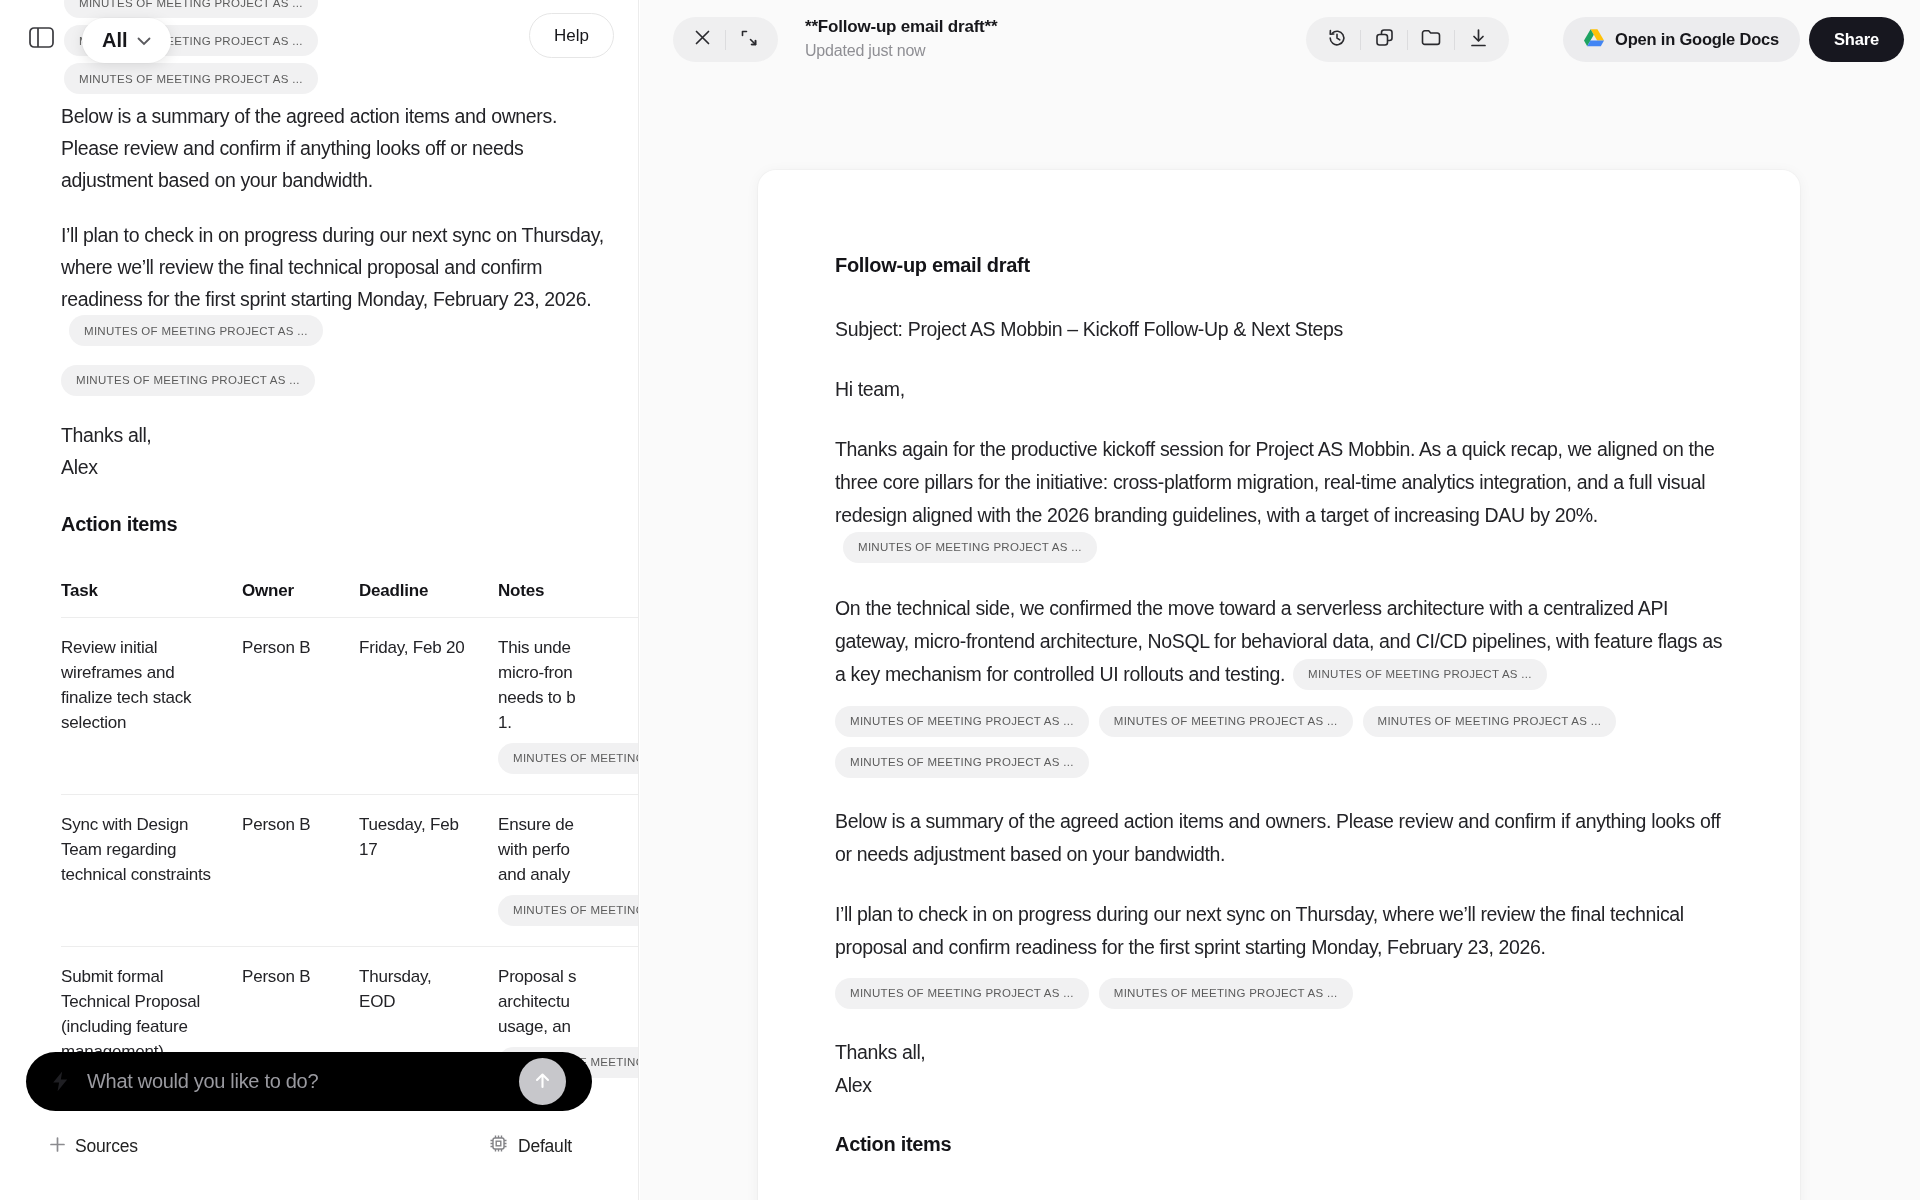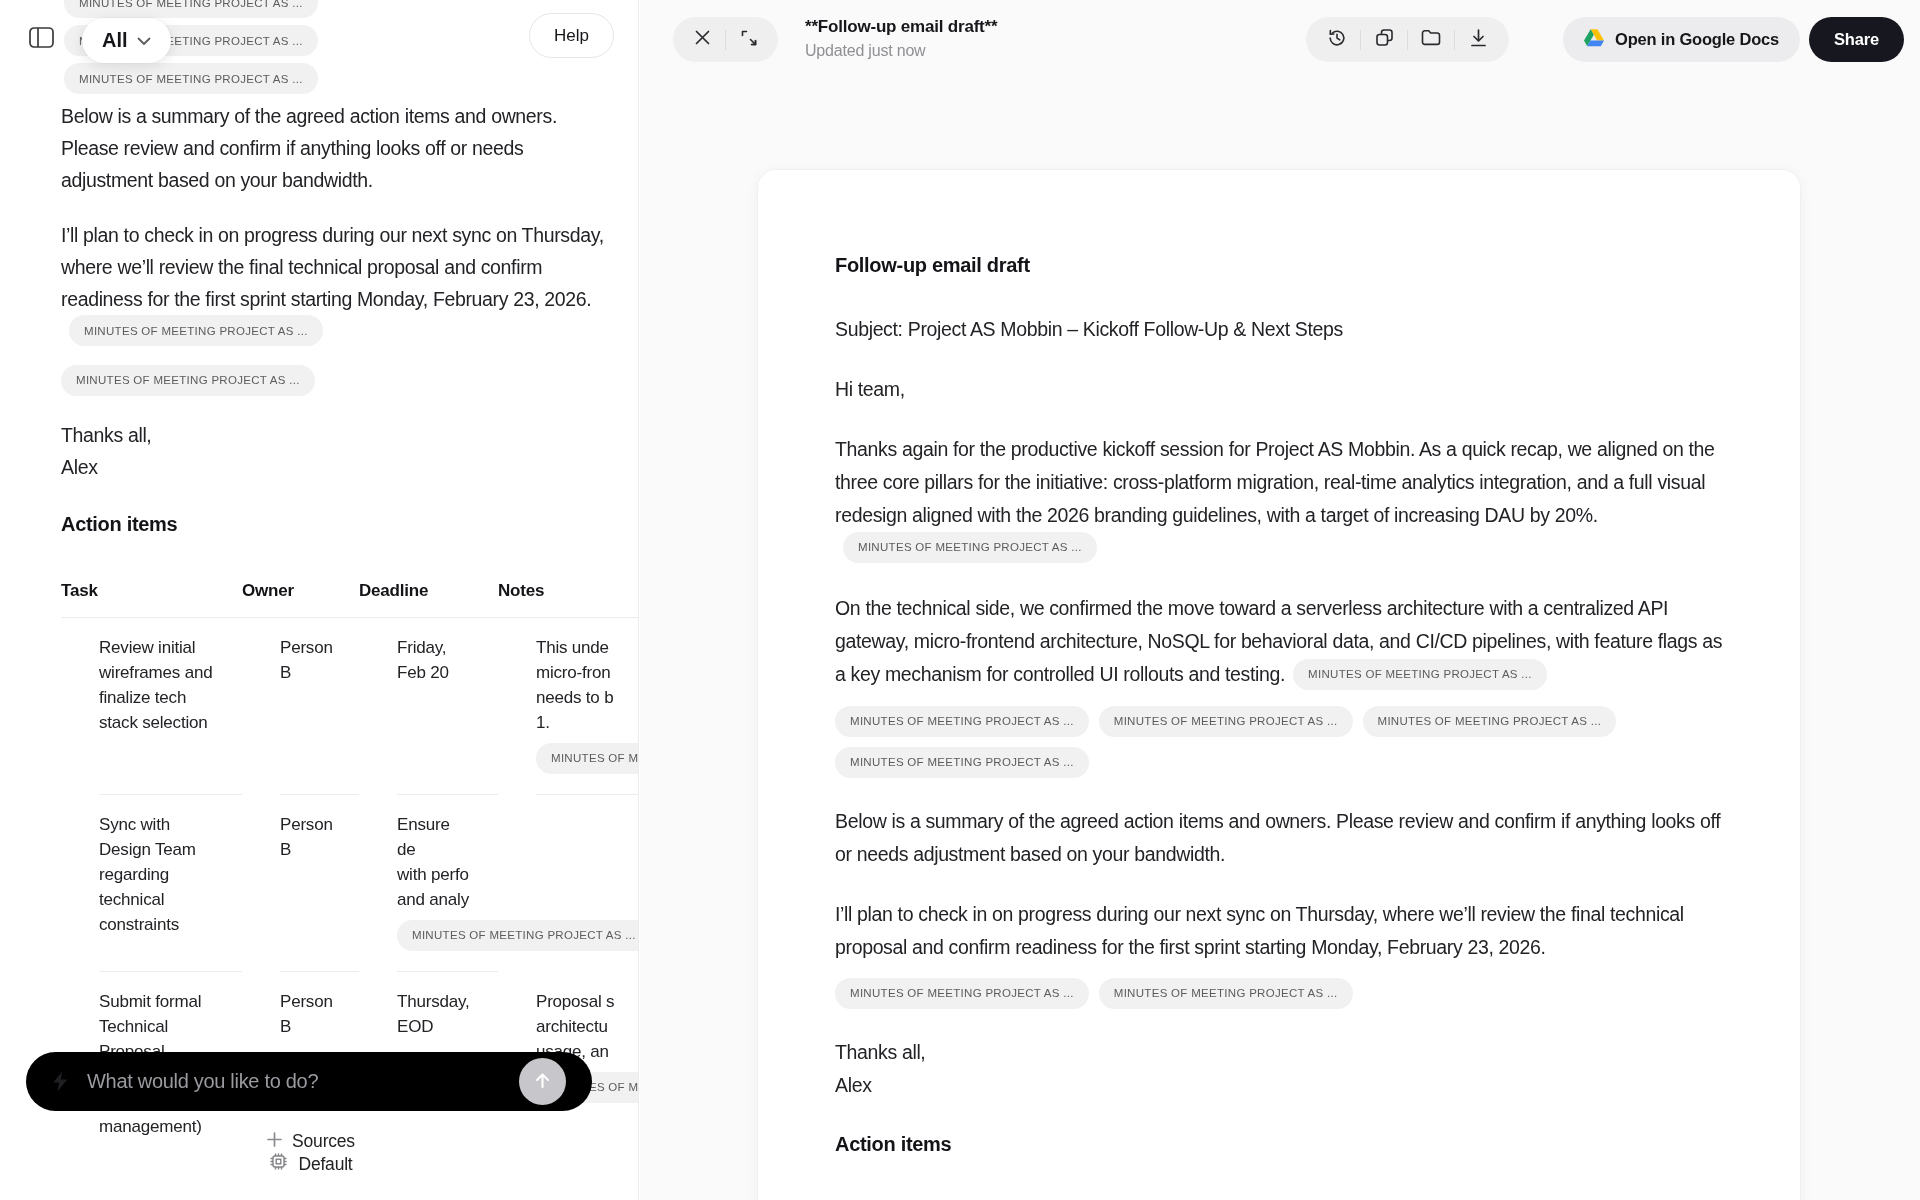--- a/index.html
+++ b/index.html
@@ -34,34 +34,34 @@
     font-size:19.5px; line-height:32px; letter-spacing:-0.35px; color:#232327; }
   .chat-body p { margin-bottom:23px; }
   .chips-line { margin:-10px 0 23px 0; }
   .signoff { white-space:pre-line; margin-bottom:25px; }
   .section-h { font-size:20px; font-weight:700; color:#141418; letter-spacing:-0.3px; margin-bottom:28px; }
 
   .mini-table { width:700px; font-size:17px; line-height:25px; letter-spacing:-0.2px; }
   .mini-table .tr { display:grid; grid-template-columns:181px 117px 139px 263px; }
   .mini-table .th { font-weight:700; padding:10px 18px 14px 0; color:#141418; }
   .mini-table .hd { border-bottom:1px solid #ededed; }
-  .mini-table .td { padding:17px 26px 20px 0; border-bottom:1px solid #ededed;margin-left:38px; }
+  .mini-table .td { padding:17px 26px 20px 0; border-bottom:1px solid #ededed; }
   .mini-table .tr:last-child .td { border-bottom:none; }
   .notes-frag { white-space:pre-line; }
   .mini-table .chip { margin-top:8px; }
 
   .composer { position:absolute; left:26px; top:1052px; width:566px; height:59px;
     background:#000000; border-radius:999px; display:flex; align-items:center; cursor:text;justify-content:space-between; }
   .composer .bolt { margin:0 18px 0 26px; display:flex; }
   .composer .placeholder { font-size:20px; letter-spacing:-0.3px; color:#9a9aa0; flex:1; }
   .send-btn { width:47px; height:47px; border-radius:50%; background:#c7c7cb; border:none;
     display:flex; align-items:center; justify-content:center; margin-right:26px; cursor:pointer; }
 
   .foot-row { position:absolute; left:50px; top:1131px; width:522px; height:30px;
-    display:flex; align-items:center; justify-content:space-between;flex-direction:column; }
+    display:flex; align-items:center; justify-content:space-between; }
   .sources-btn, .model-btn { display:flex; align-items:center; gap:10px; font-size:17.5px;
     letter-spacing:-0.2px; color:#222; cursor:pointer; }
   .disclaimer { position:absolute; left:0; top:1172px; width:639px; text-align:center;
     font-size:14.5px; color:#9b9b9f; letter-spacing:-0.1px; }
 
   
   .right-panel { position:absolute; left:640px; top:0; width:1280px; height:1200px;
     background:#fafafa; overflow:hidden;text-decoration:underline; }
 
   .rp-header { position:absolute; left:0; top:0; width:100%; height:86px; }
@@ -157,20 +157,21 @@
         <div class="td">Person B</div>
         <div class="td">Friday, Feb 20</div>
         <div class="td"><span class="notes-frag">This unde
 micro-fron
 needs to b
 1.</span><br><span class="chip">MINUTES OF MEETING PROJECT AS ...</span></div>
       </div>
       <div class="tr">
         <div class="td">Sync with Design Team regarding technical constraints</div>
         <div class="td">Person B</div>
+        <div class="td">Tuesday, Feb 17</div>
         <div class="td"><span class="notes-frag">Ensure de
 with perfo
 and analy</span><br><span class="chip">MINUTES OF MEETING PROJECT AS ...</span></div>
       </div>
       <div class="tr">
         <div class="td">Submit formal Technical Proposal (including feature management)</div>
         <div class="td">Person B</div>
         <div class="td">Thursday, EOD</div>
         <div class="td"><span class="notes-frag">Proposal s
 architectu

